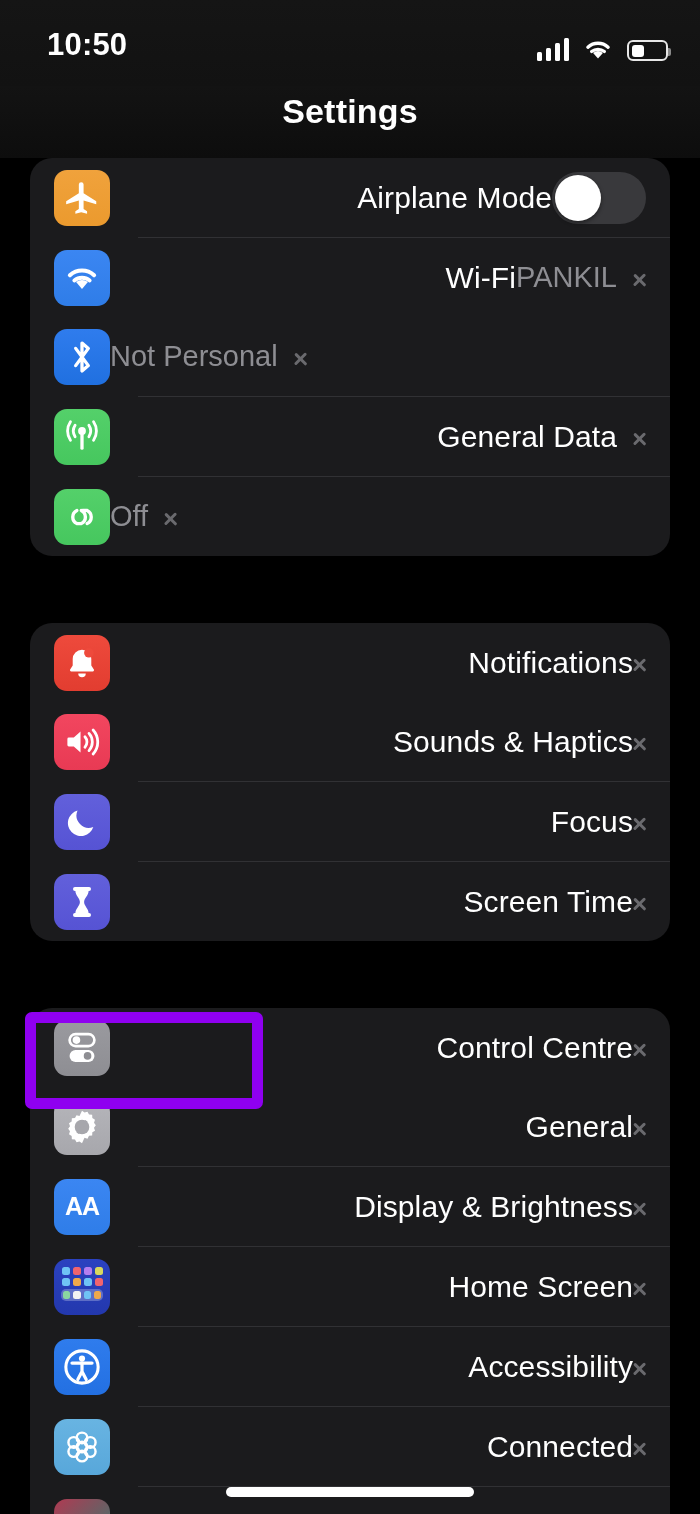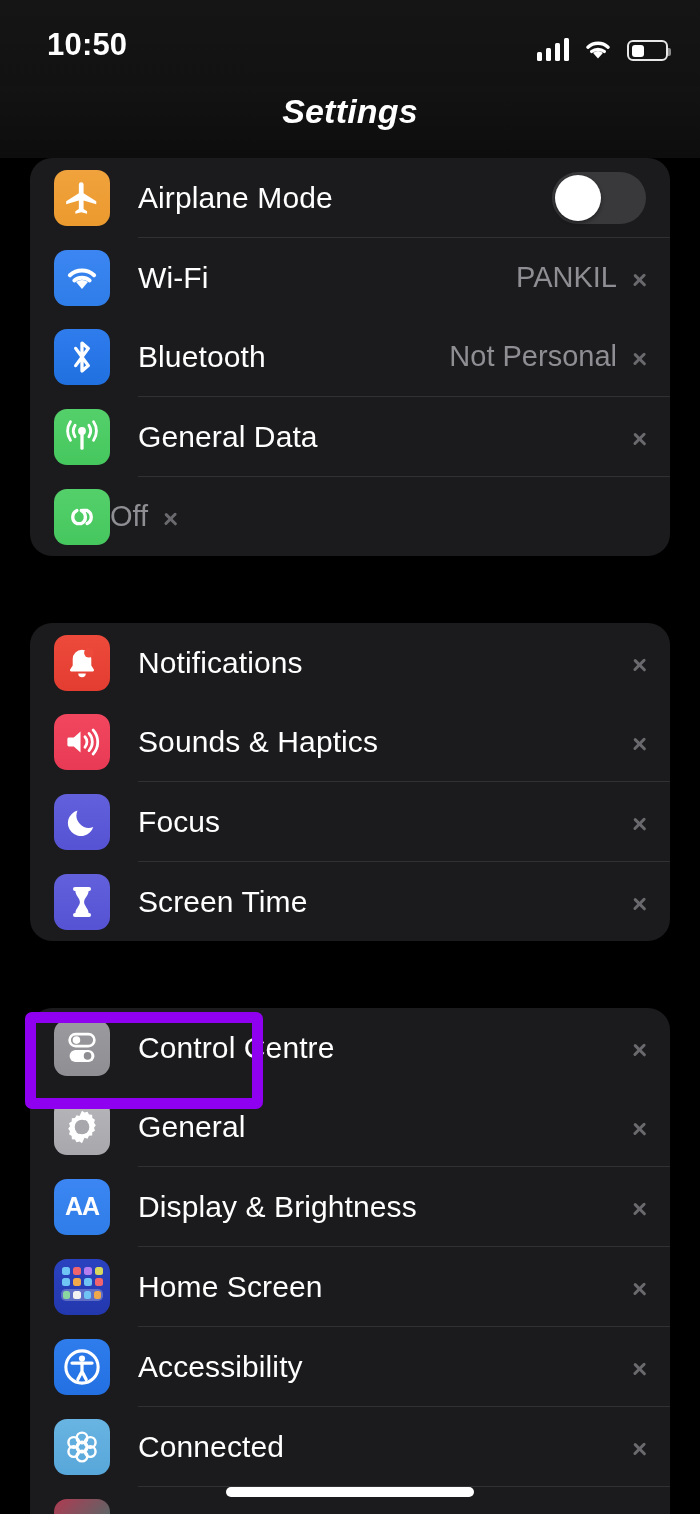--- a/index.html
+++ b/index.html
@@ -35,31 +35,30 @@
             border-radius:6px; }
   .battery .lvl{ position:absolute; left:2.5px; top:2.5px; bottom:2.5px; width:33%;
                  background:#fff; border-radius:3px; }
   .battery:after{ content:""; position:absolute; right:-5px; top:6px; width:3px; height:8px;
                   background:#8a8a8a; border-radius:0 2px 2px 0; }
 
   
   .navbar{
     position:absolute; left:0; top:86px; width:700px; height:72px;
     background:linear-gradient(180deg,#131313 0%,#0d0d0d 100%);
-    font-style:italic;
   }
   .navbar .title{
     position:absolute; left:0; right:0; top:6px; text-align:center;
     color:#fff; font-size:34px; font-weight:bold; letter-spacing:.2px;
   }
 
   
   .list{ position:absolute; left:0; top:158px; width:700px; }
   .card{
-    margin:0 30px; background:#1b1b1d; border-radius:22px; overflow:hidden;
+    margin:0 30px; background:#1b1b1d; border-radius:22px; overflow:hidden;text-align:right;
   }
   .gap{ height:67px; }
 
   .row{
     position:relative; display:flex; align-items:center;
     height:79px; padding:0 24px 0 24px;
   }
   .row .icon{
     width:56px; height:56px; border-radius:13px; flex:0 0 56px;
     display:flex; align-items:center; justify-content:center; position:relative;
@@ -197,21 +196,20 @@
         <div class="value">PANKIL</div>
         <div class="chev"></div>
       </div>
 
       <div class="row">
         <div class="icon ic-bt">
           <svg width="30" height="38" viewBox="0 0 20 30">
               <path d="M5 8.2 L15 21.8 L10 26 V4 L15 8.2 L5 21.8" stroke="#fff" stroke-width="2.6" fill="none" stroke-linejoin="round" stroke-linecap="round"></path>
             </svg>
         </div>
-        <div class="label">Bluetooth</div>
         <div class="value">Not Personal</div>
         <div class="chev"></div>
       </div>
       <div class="divider"></div>
 
       <div class="row">
         <div class="icon ic-cell">
           <svg width="40" height="36" viewBox="0 0 26 24">
             <circle cx="13" cy="8" r="2.6" fill="#fff"></circle>
             <rect x="11.9" y="9.5" width="2.2" height="11" rx="1" fill="#fff"></rect>

